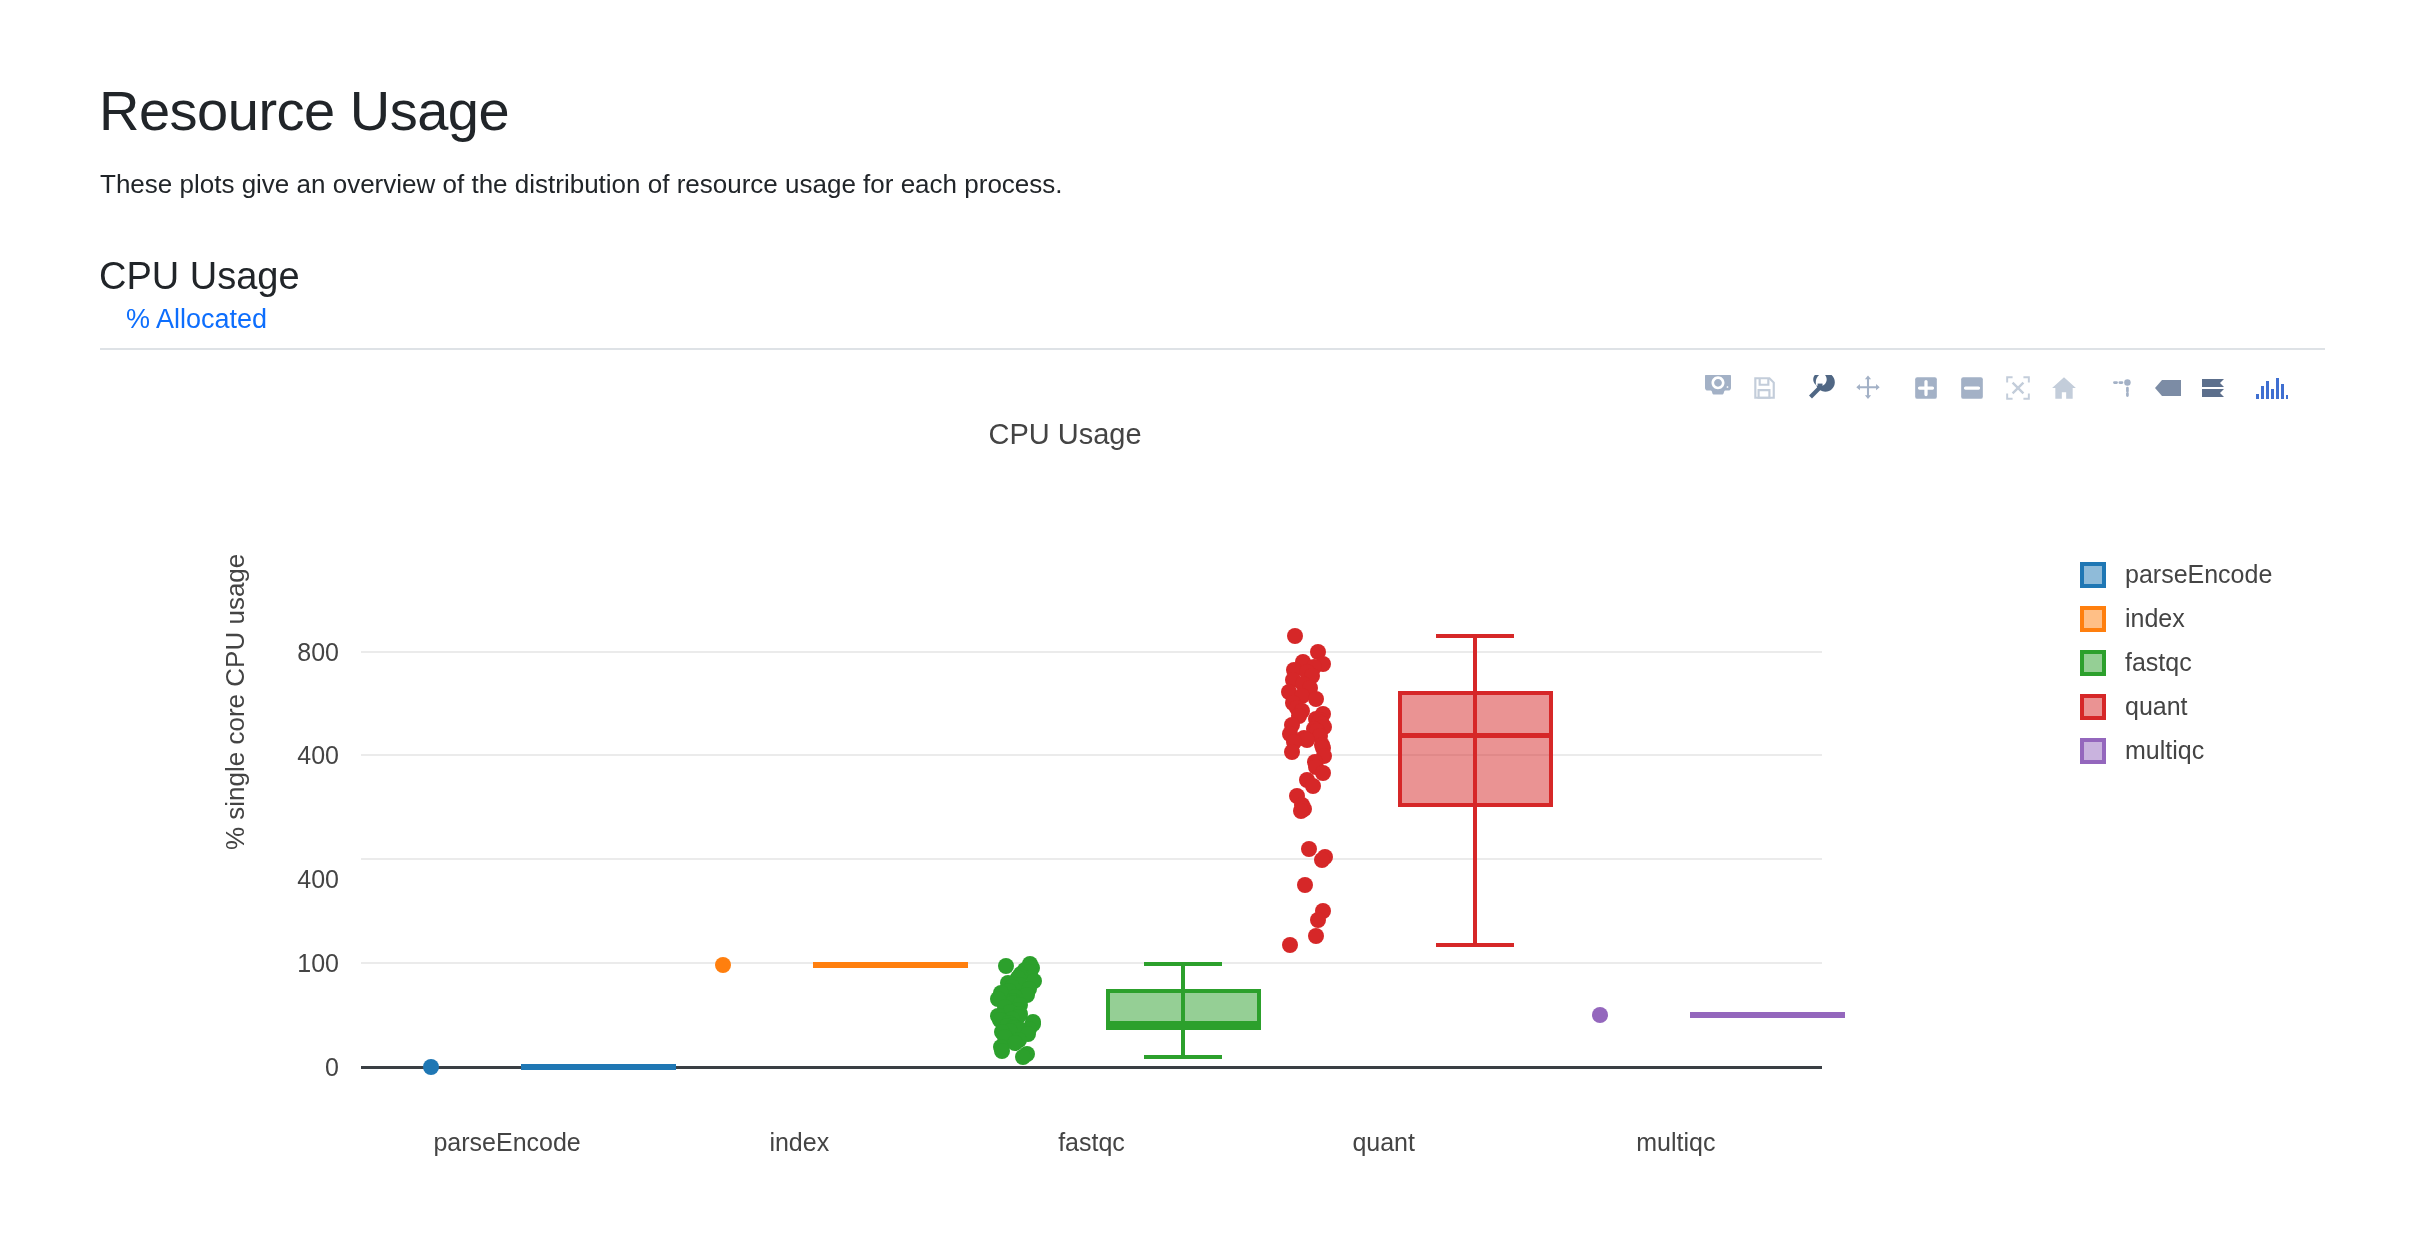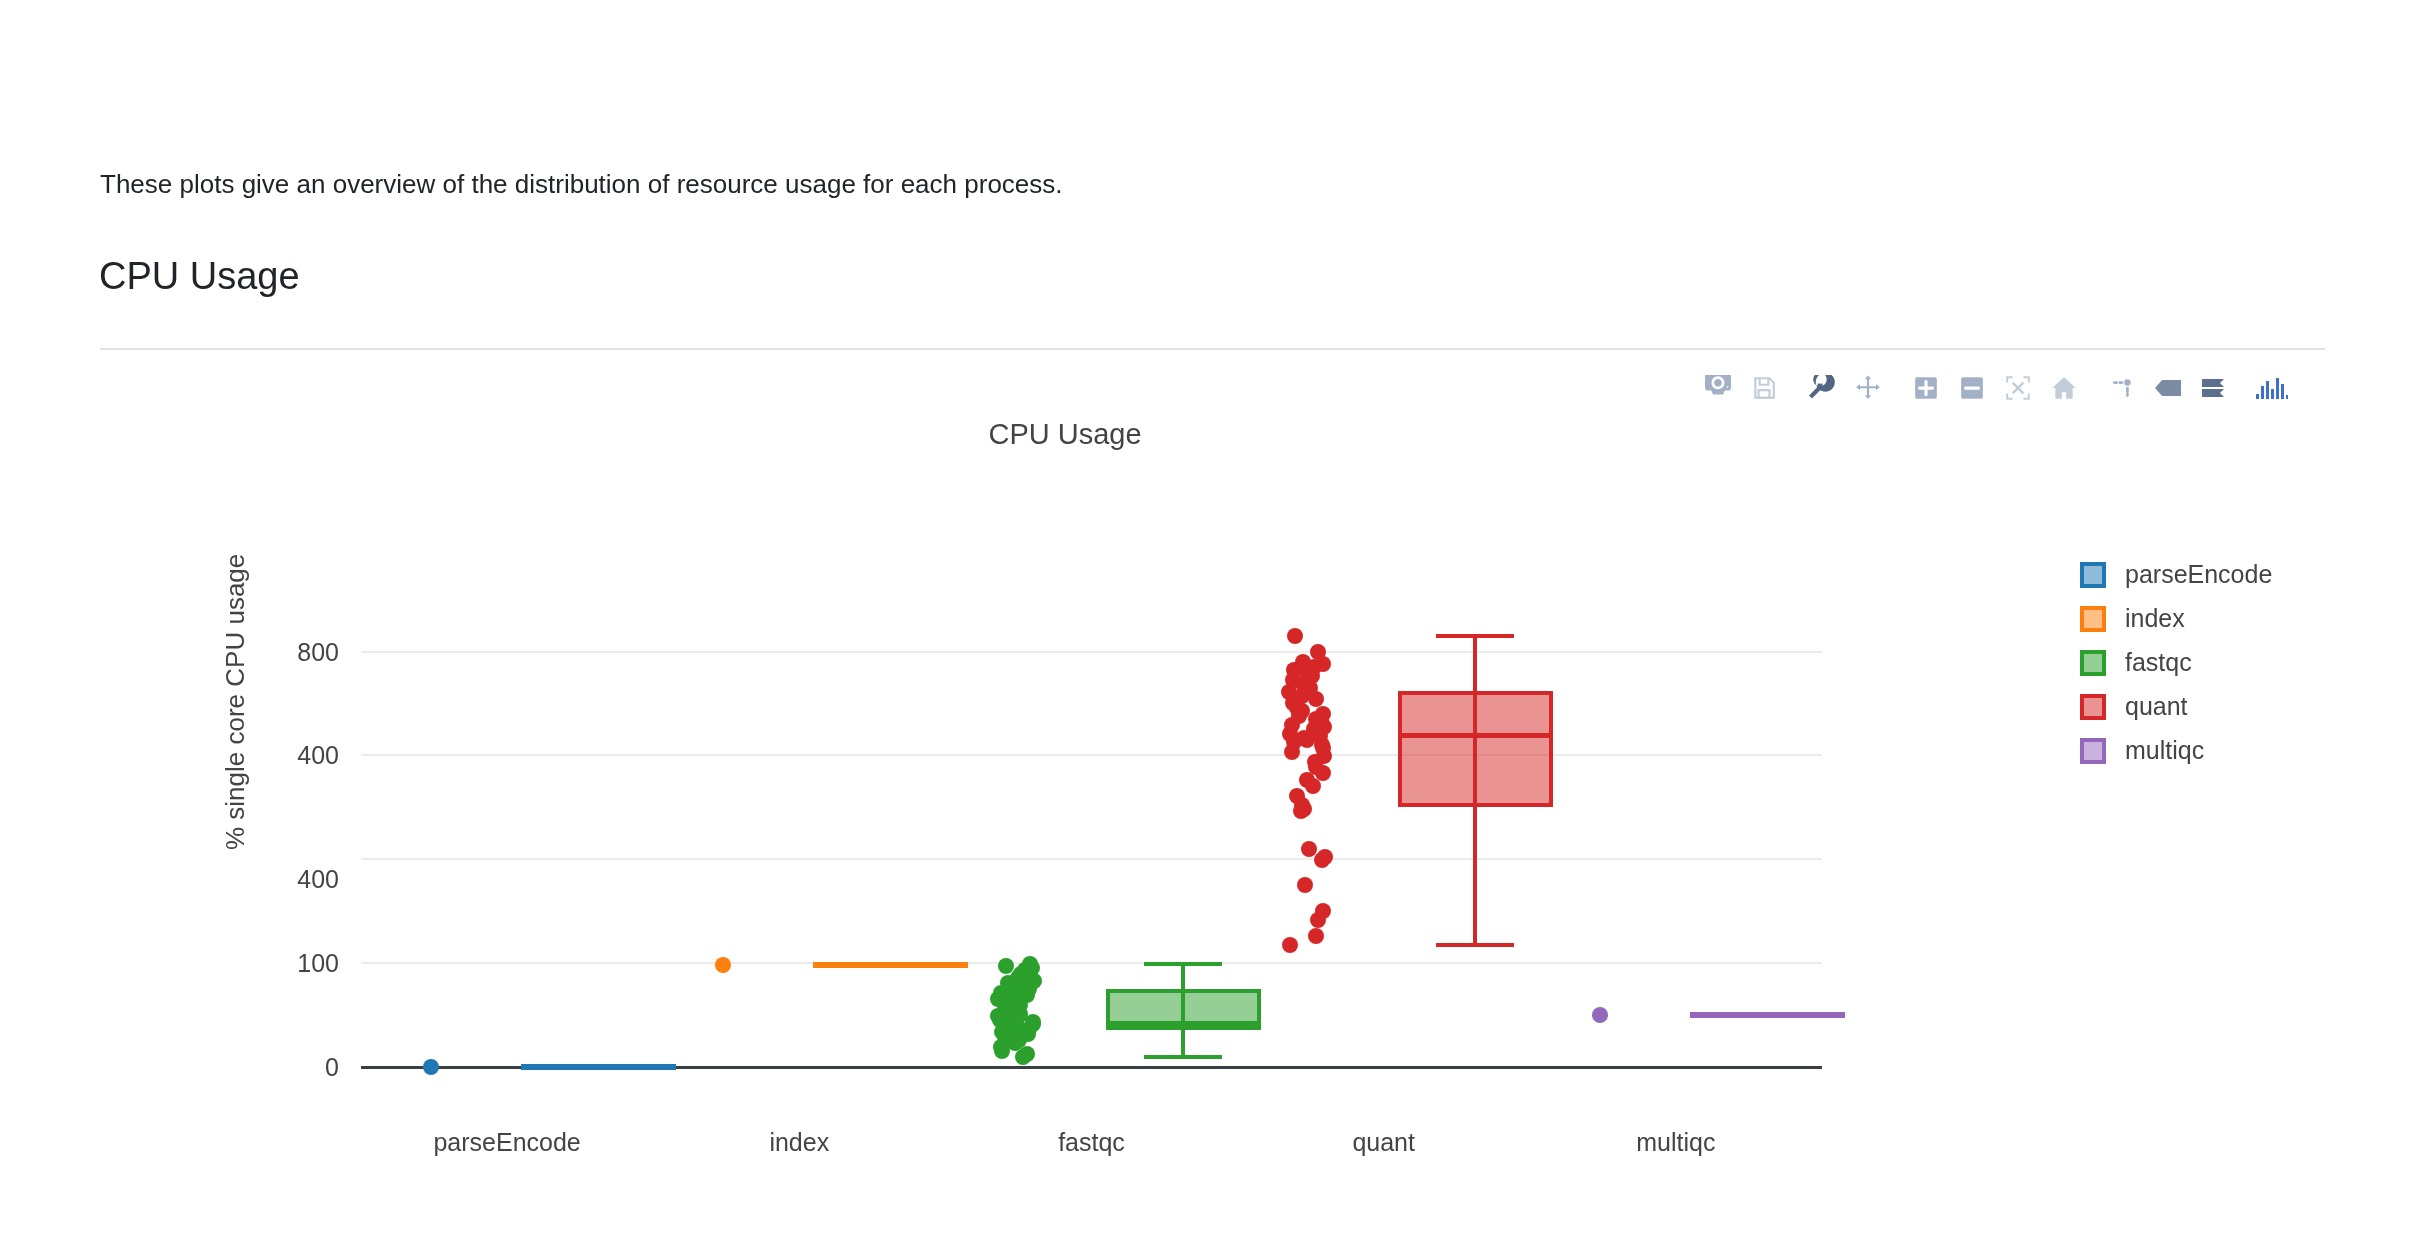--- a/index.html
+++ b/index.html
@@ -123,24 +123,26 @@
   }
   .legend-row{display:flex;align-items:center;gap:19px;cursor:pointer;}
   .legend-swatch{width:26px;height:26px;box-sizing:border-box;border-width:4px;border-style:solid;}
   .legend-label{font-size:25px;color:#444444;}
 </style>
 </head>
 <body>
 
 <div class="page">
 
+  <h1 class="page-title">Resource Usage</h1>
   <p class="page-subtitle">These plots give an overview of the distribution of resource usage for each process.</p>
   <h2 class="section-title">CPU Usage</h2>
 
   <div class="tabs">
+    <div class="tab inactive">% Allocated</div>
   </div>
 
   <div class="plot-card">
 
     <div class="modebar">
       <div class="mb-group">
         <div class="mb-btn">
           <svg width="26" height="26" viewBox="0 0 1000 1000" fill="#a3b1c6">
               <path d="M500 450c-83 0-150-67-150-150 0-83 67-150 150-150s150 67 150 150c0 83-67 150-150 150z m400 150h-120c-16 0-34 13-39 29l-31 93c-6 15-23 28-40 28h-340c-16 0-34-13-39-28l-31-94c-6-15-23-28-40-28h-120c-55 0-100-45-100-100v-450c0-55 45-100 100-100h800c55 0 100 45 100 100v450c0 55-45 100-100 100z m-400-550c-138 0-250 112-250 250 0 138 112 250 250 250s250-112 250-250c0-138-112-250-250-250z m365 380c-19 0-35 16-35 35 0 19 16 35 35 35 19 0 35-16 35-35 0-19-16-35-35-35z"></path>
             </svg>

